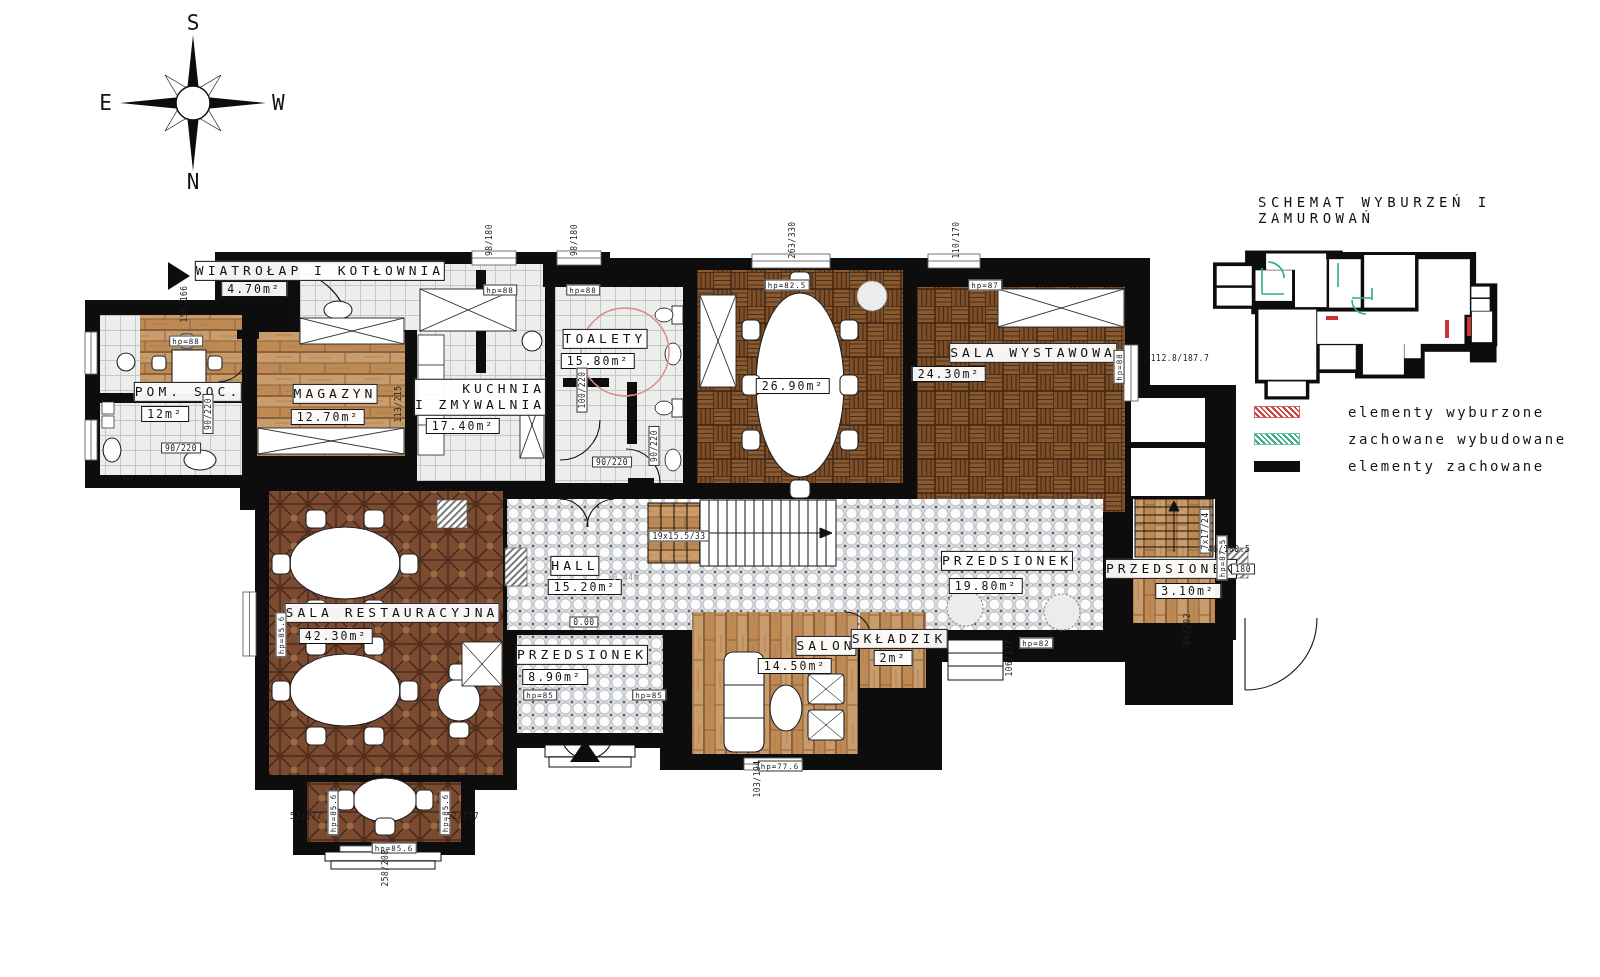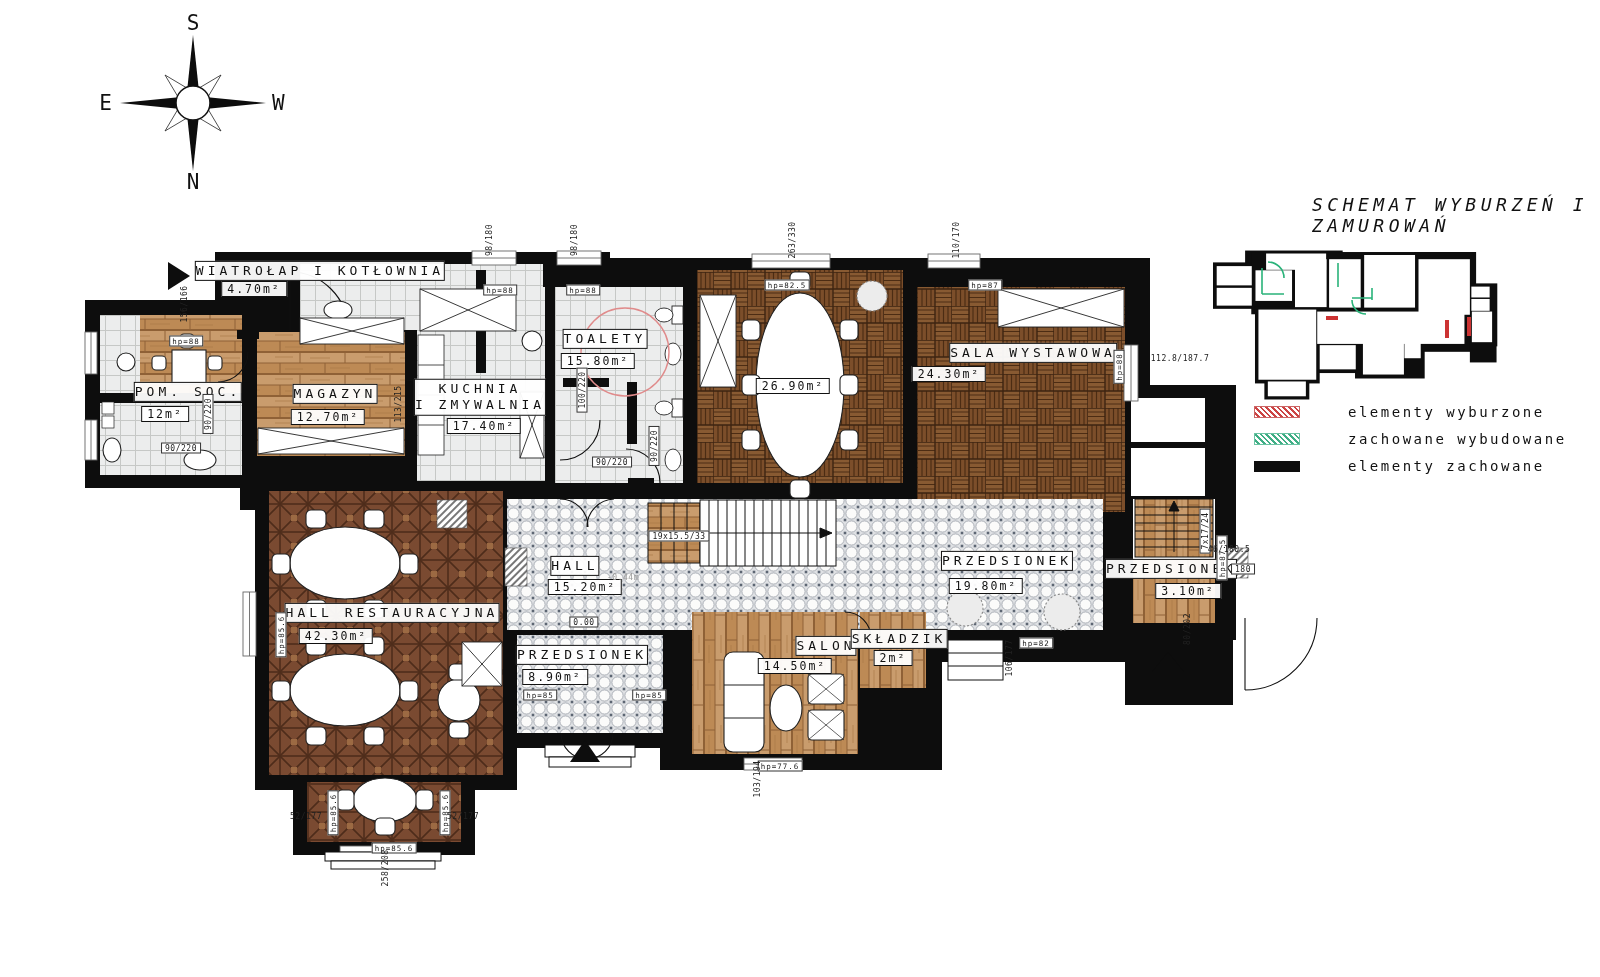--- a/index.html
+++ b/index.html
@@ -1,32 +1,32 @@
 <!DOCTYPE html>
 <html><head>
 <meta charset="utf-8">
 <style>
   html,body{margin:0;padding:0;background:#fff;}
   body{width:1600px;height:977px;overflow:hidden;font-family:"DejaVu Sans Mono","Liberation Mono",monospace;color:#111;}
   .stage{position:relative;width:1600px;height:977px;background:#fff;}
   svg.plan{position:absolute;left:0;top:0;}
   .rlabel{position:absolute;transform:translate(-50%,-50%);background:rgba(255,255,255,.95);
     border:1.5px solid #111;padding:1px 0;font-size:13px;letter-spacing:4px;white-space:nowrap;
-    text-align:center;line-height:1.25;z-index:5;}
+    text-align:right;line-height:1.25;z-index:5;}
   .alabel{position:absolute;transform:translate(-50%,-50%);background:rgba(255,255,255,.95);
     border:1.3px solid #111;padding:0 5px;font-size:11.5px;letter-spacing:2px;white-space:nowrap;z-index:5;}
   .hp{position:absolute;transform:translate(-50%,-50%);background:#fff;border:1px solid #333;
     font-size:7.5px;letter-spacing:1px;padding:0 2px;color:#222;white-space:nowrap;z-index:6;}
   .hp.v{transform:translate(-50%,-50%) rotate(-90deg);}
   .dim{position:absolute;transform:translate(-50%,-50%);font-size:8px;letter-spacing:.5px;color:#222;
     white-space:nowrap;z-index:6;}
   .dim.v{transform:translate(-50%,-50%) rotate(-90deg);}
   .dim.boxed{border:1px solid #333;background:#fff;padding:0 3px;}
   .dim.faint{color:#9a9a9a;}
-  .drawing-title{position:absolute;left:1312px;top:194px;font-size:18px;letter-spacing:4.5px;z-index:5;font-style:italic;}
+  .drawing-title{position:absolute;left:1258px;top:194px;font-size:14px;letter-spacing:4.5px;z-index:5;}
   .legend{position:absolute;left:1254px;top:404px;z-index:5;}
   .legend-row{display:flex;align-items:center;margin-bottom:11px;}
   .sw{width:44px;height:10px;margin-right:48px;flex:0 0 auto;}
   .sw.red{background:repeating-linear-gradient(45deg,#fff 0 2px,#cc4444 2px 4px);border:1px solid #cc6666;}
   .sw.green{background:repeating-linear-gradient(45deg,#fff 0 2px,#3fae85 2px 4px);border:1px solid #6cc4a4;}
   .sw.black{background:#0d0d0d;height:9px;border:1px solid #0d0d0d;}
   .legend-text{font-size:14px;letter-spacing:2.5px;}
 </style>
 </head>
 <body>
@@ -380,31 +380,31 @@
 <div class="rlabel" style="left:188px;top:392px">POM. SOC.</div>
 <div class="alabel" style="left:165px;top:414px">12m²</div>
 
 <div class="rlabel" style="left:335px;top:394px">MAGAZYN</div>
 <div class="alabel" style="left:328px;top:417px">12.70m²</div>
 
 <div class="rlabel" style="left:480px;top:397px">
   <div>KUCHNIA</div>
   <div>I ZMYWALNIA</div>
 </div>
-<div class="alabel" style="left:484px;top:426px">17.40m²</div>
+<div class="alabel" style="left:463px;top:426px">17.40m²</div>
 
 <div class="rlabel" style="left:605px;top:339px">TOALETY</div>
 <div class="alabel" style="left:598px;top:361px">15.80m²</div>
 
 <div class="alabel" style="left:793px;top:386px">26.90m²</div>
 
 <div class="rlabel" style="left:1033px;top:353px">SALA WYSTAWOWA</div>
 <div class="alabel" style="left:949px;top:374px">24.30m²</div>
 
-<div class="rlabel" style="left:392px;top:613px">HALL RESTAURACYJNA</div>
+<div class="rlabel" style="left:392px;top:613px">SALA RESTAURACYJNA</div>
 <div class="alabel" style="left:336px;top:636px">42.30m²</div>
 
 <div class="rlabel" style="left:575px;top:566px">HALL</div>
 <div class="alabel" style="left:585px;top:587px">15.20m²</div>
 
 <div class="rlabel" style="left:582px;top:655px">PRZEDSIONEK</div>
 <div class="alabel" style="left:555px;top:677px">8.90m²</div>
 
 <div class="rlabel" style="left:826px;top:646px">SALON</div>
 <div class="alabel" style="left:795px;top:666px">14.50m²</div>

